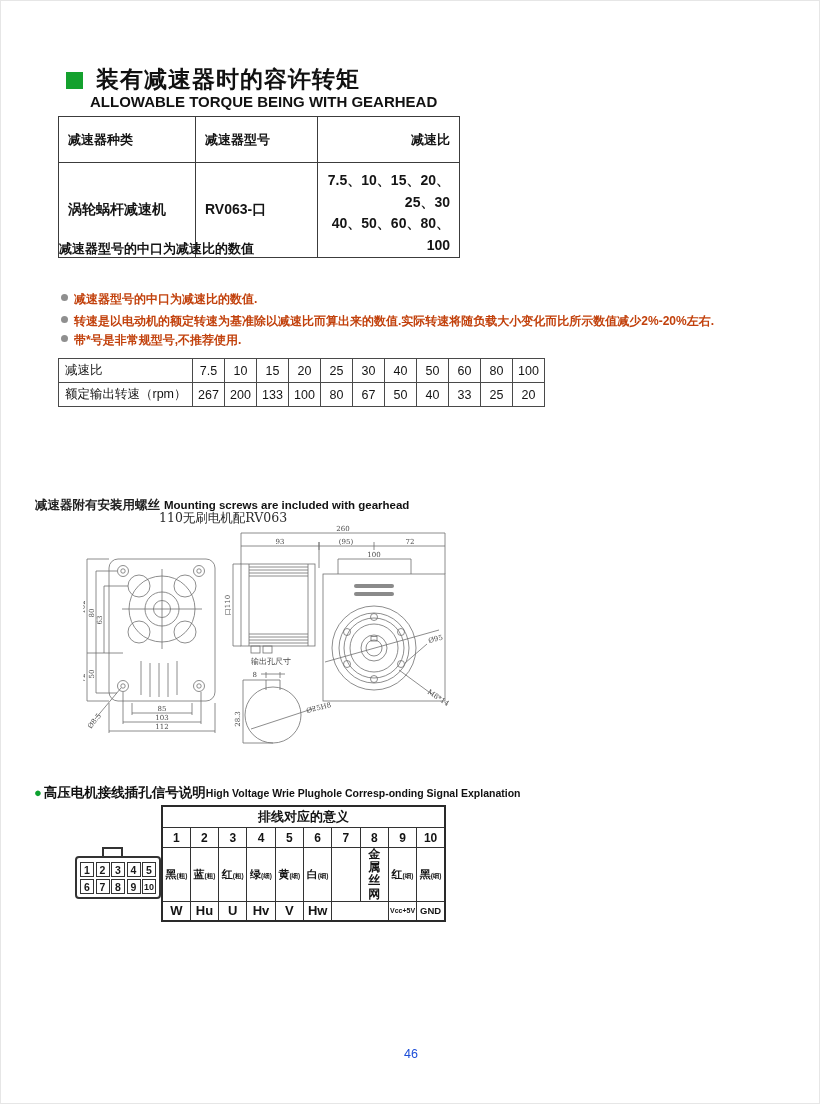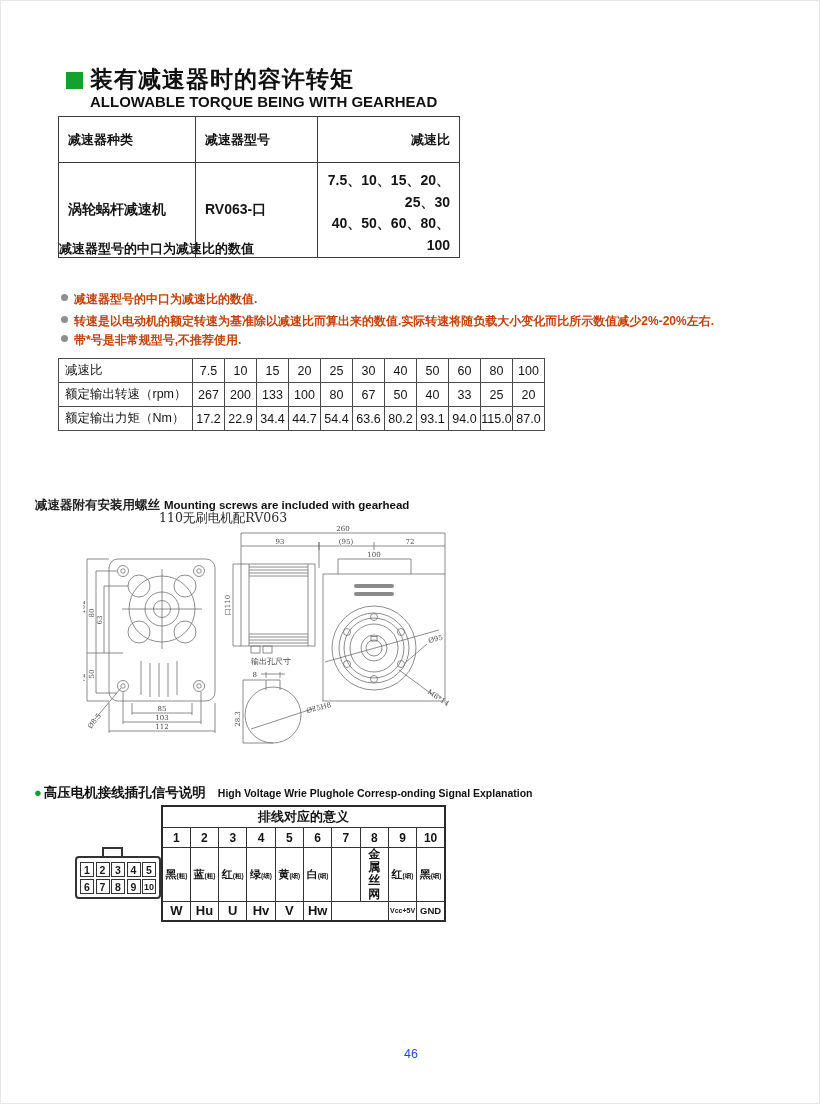--- a/index.html
+++ b/index.html
@@ -3,21 +3,21 @@
 <meta charset="utf-8">
 <style>
   html,body{margin:0;padding:0;background:#ffffff;}
   #page{position:relative;width:820px;height:1104px;background:#fff;
         font-family:"Liberation Sans","DejaVu Sans",sans-serif;color:#1a1a1a;
         overflow:hidden;border:1px solid #e6e6e6;box-sizing:border-box;}
   .abs{position:absolute;}
 
   
   .green-square{width:17px;height:17px;background:#14A12E;}
-  .title-cn{font-size:23px;font-weight:800;letter-spacing:1px;color:#111;}
+  .title-cn{font-size:23px;font-weight:800;letter-spacing:1px;color:#111;margin-left:6px;}
   .title-en{font-size:15px;font-weight:800;color:#111;letter-spacing:0;}
 
   
   .t1{border-collapse:collapse;table-layout:fixed;width:401px;}
   .t1 td{border:1.4px solid #3c3c3c;padding:0 9px;font-size:13px;color:#141414;}
   .t1 .hrow td{height:45px;font-weight:600;}
   .t1 .brow td{height:68px;font-weight:700;font-size:14px;}
   .t1 .right{text-align:right;}
   .t1 .ratio-cell{font-size:10.5px;font-weight:600;text-align:right;
                   vertical-align:top;padding-top:7px;line-height:1.55;}
@@ -41,21 +41,21 @@
   .dim-sub-cn{font-size:12.5px;font-weight:600;color:#222;}
   .dim-sub-en{font-size:11.5px;font-weight:800;color:#111;margin-left:4px;}
 
   
   .draw-title{font-family:"DejaVu Serif",serif;font-size:12.5px;color:#2b2b2b;}
   svg text{font-family:"DejaVu Serif",serif;font-size:7px;fill:#4a4a4a;}
   svg .cjk{font-size:8px;}
 
   
   .wire-h-cn{font-size:13.5px;font-weight:800;color:#111;}
-  .wire-h-en{font-size:10.5px;font-weight:800;color:#111;margin-left:12px;}
+  .wire-h-en{font-size:10.5px;font-weight:800;color:#111;margin-left:0;}
 
   .wt{border-collapse:collapse;table-layout:fixed;width:285px;border:2px solid #2a2a2a;}
   .wt td{border:1.2px solid #333;text-align:center;padding:0;color:#141414;}
   .wt .trow td{height:20px;font-size:13px;font-weight:700;}
   .wt .nrow td{height:19px;font-size:12px;font-weight:700;}
   .wt .crow td{height:27px;font-size:11px;font-weight:600;}
   .wt .crow .sub{font-size:6.5px;}
   .wt .crow .metal{font-size:12px;line-height:1.1;display:inline-block;width:20px;}
   .wt .srow td{height:18px;font-size:13px;font-weight:700;}
   .wt .srow .tiny{font-size:7px;}
@@ -142,34 +142,20 @@
       <td>200</td>
       <td>133</td>
       <td>100</td>
       <td>80</td>
       <td>67</td>
       <td>50</td>
       <td>40</td>
       <td>33</td>
       <td>25</td>
       <td>20</td>
-    </tr>
-    <tr>
-      <td class="lbl">额定输出力矩（Nm）</td>
-      <td>17.2</td>
-      <td>22.9</td>
-      <td>34.4</td>
-      <td>44.7</td>
-      <td>54.4</td>
-      <td>63.6</td>
-      <td>80.2</td>
-      <td>93.1</td>
-      <td>94.0</td>
-      <td>115.0</td>
-      <td>87.0</td>
     </tr>
   </tbody>
     </table>
 
   <div class="abs" style="left:34px;top:494px;">
     <span class="dim-sub-cn">减速器附有安装用螺丝</span><span class="dim-sub-en">Mounting screws are included with gearhead</span>
   </div>
 
   <div class="abs draw-title" style="left:158px;top:509px;">110无刷电机配RV063</div>
 

